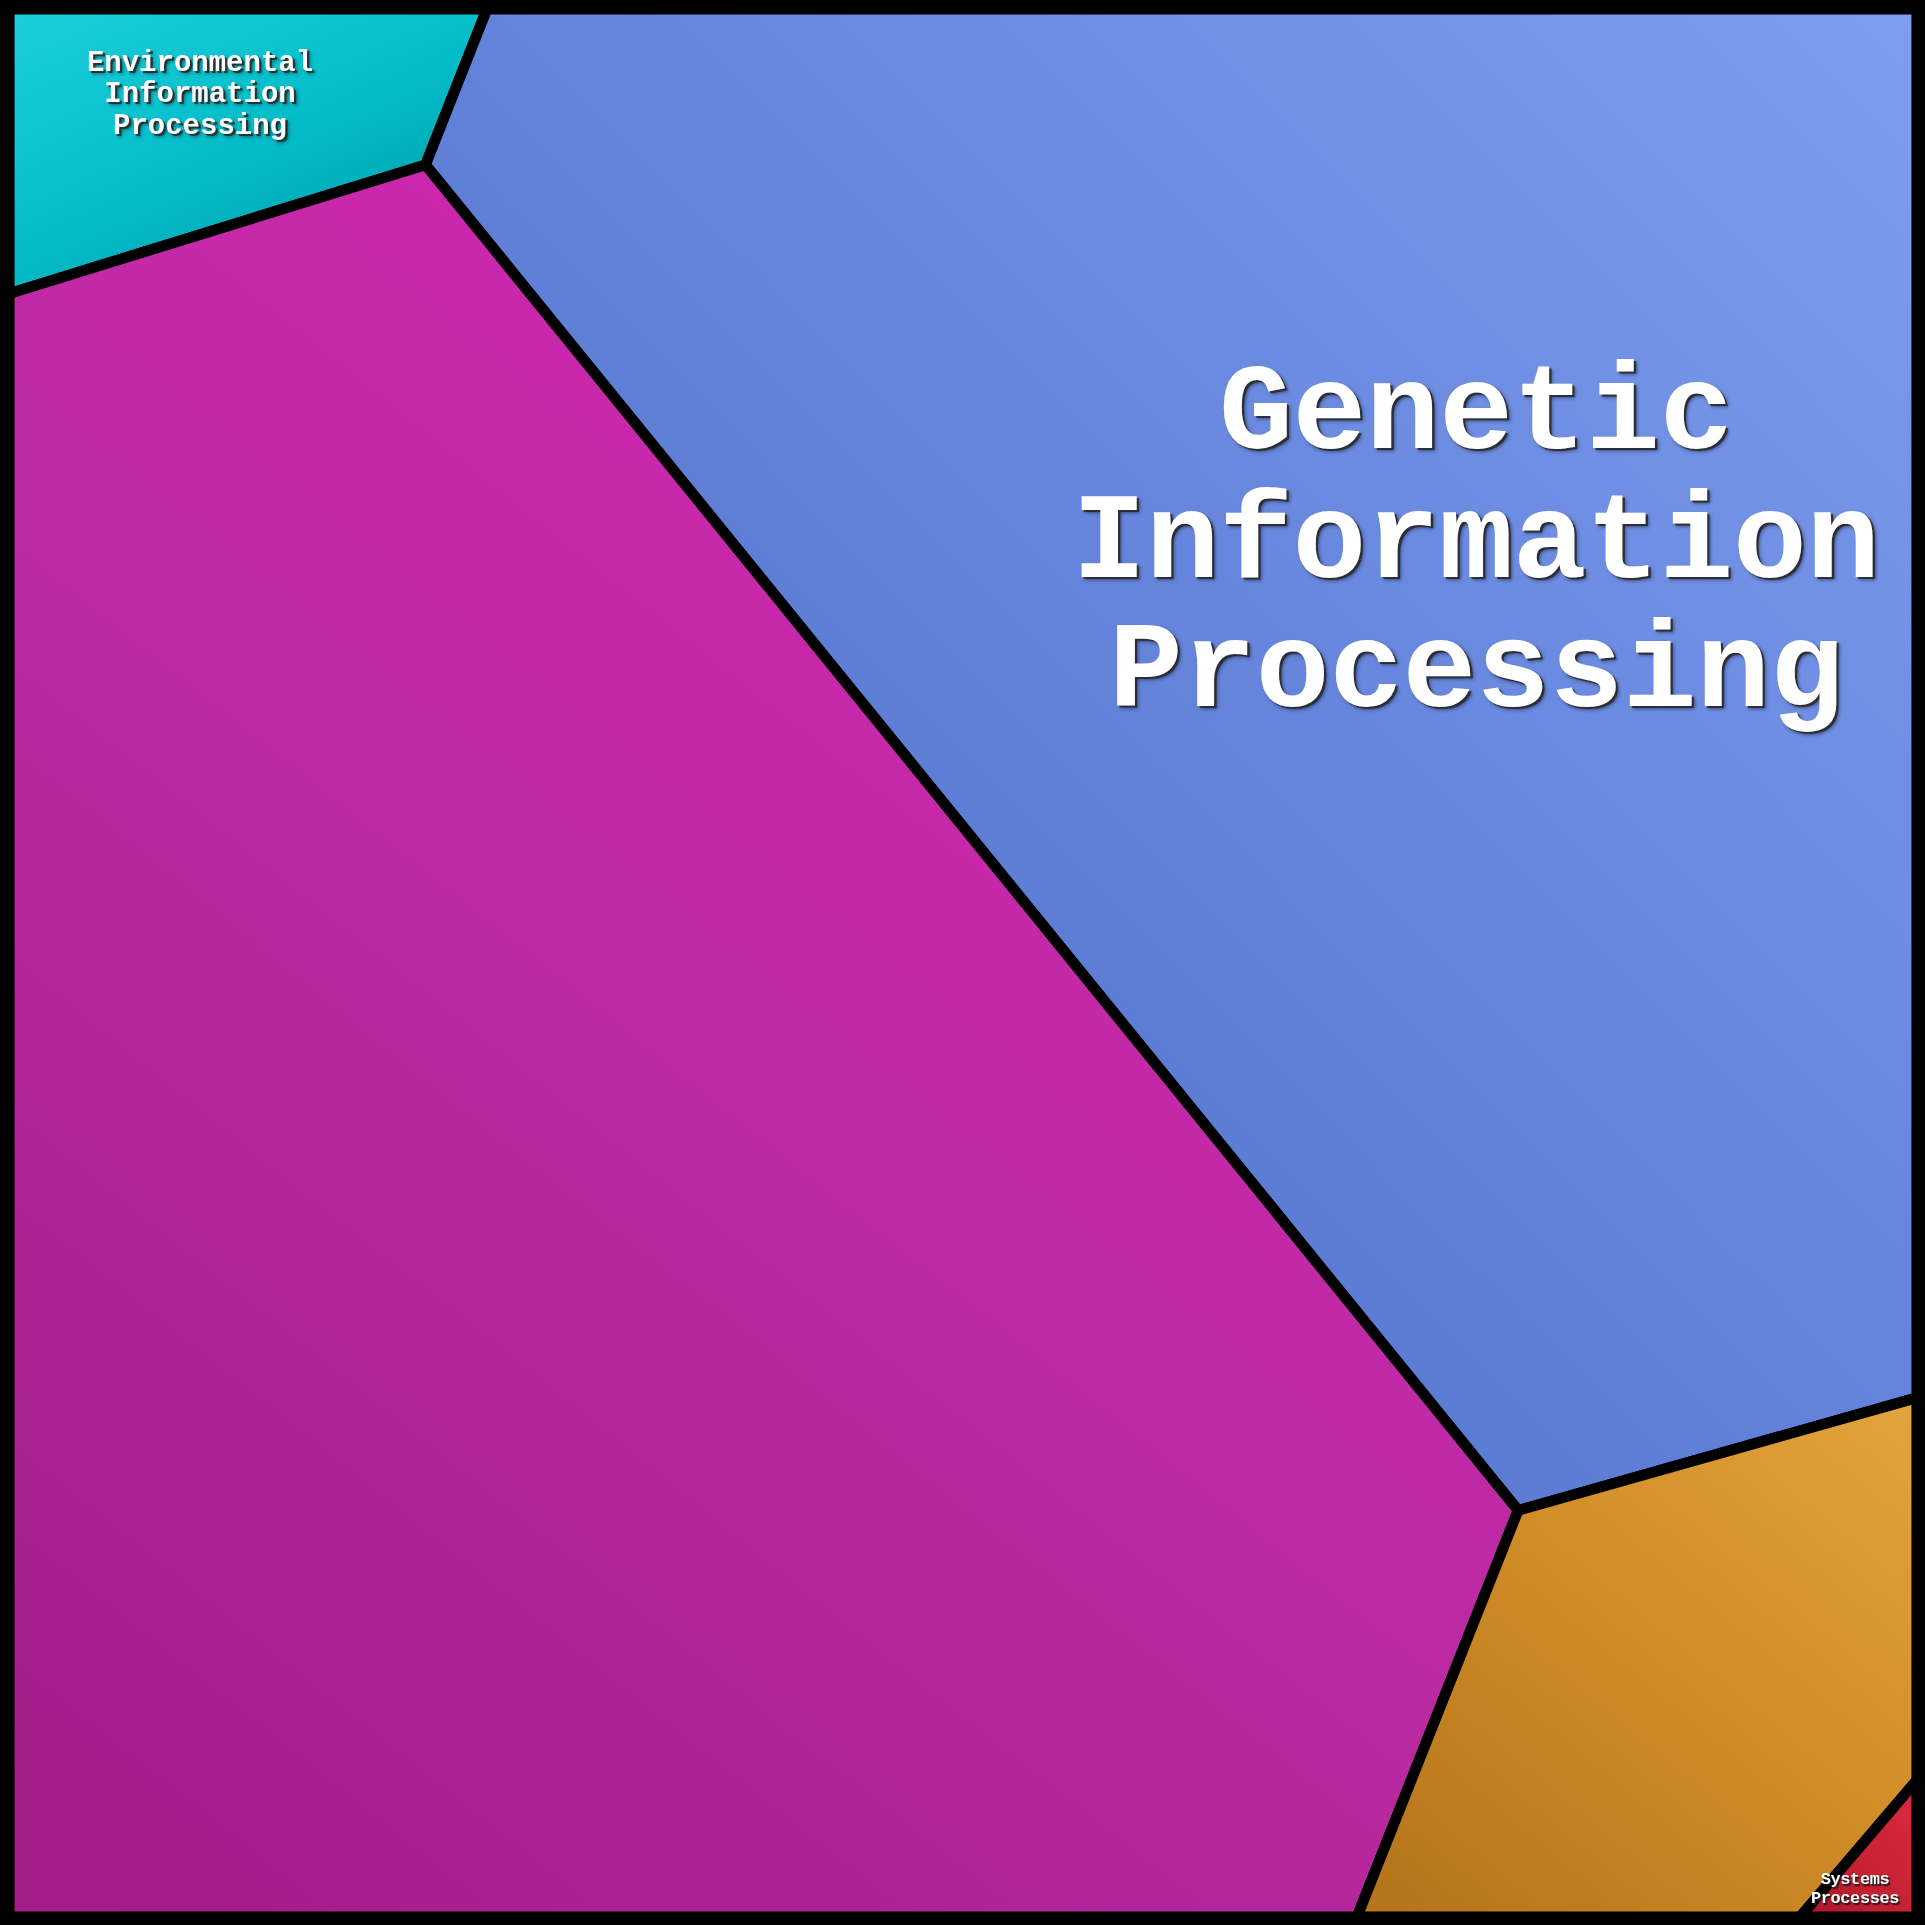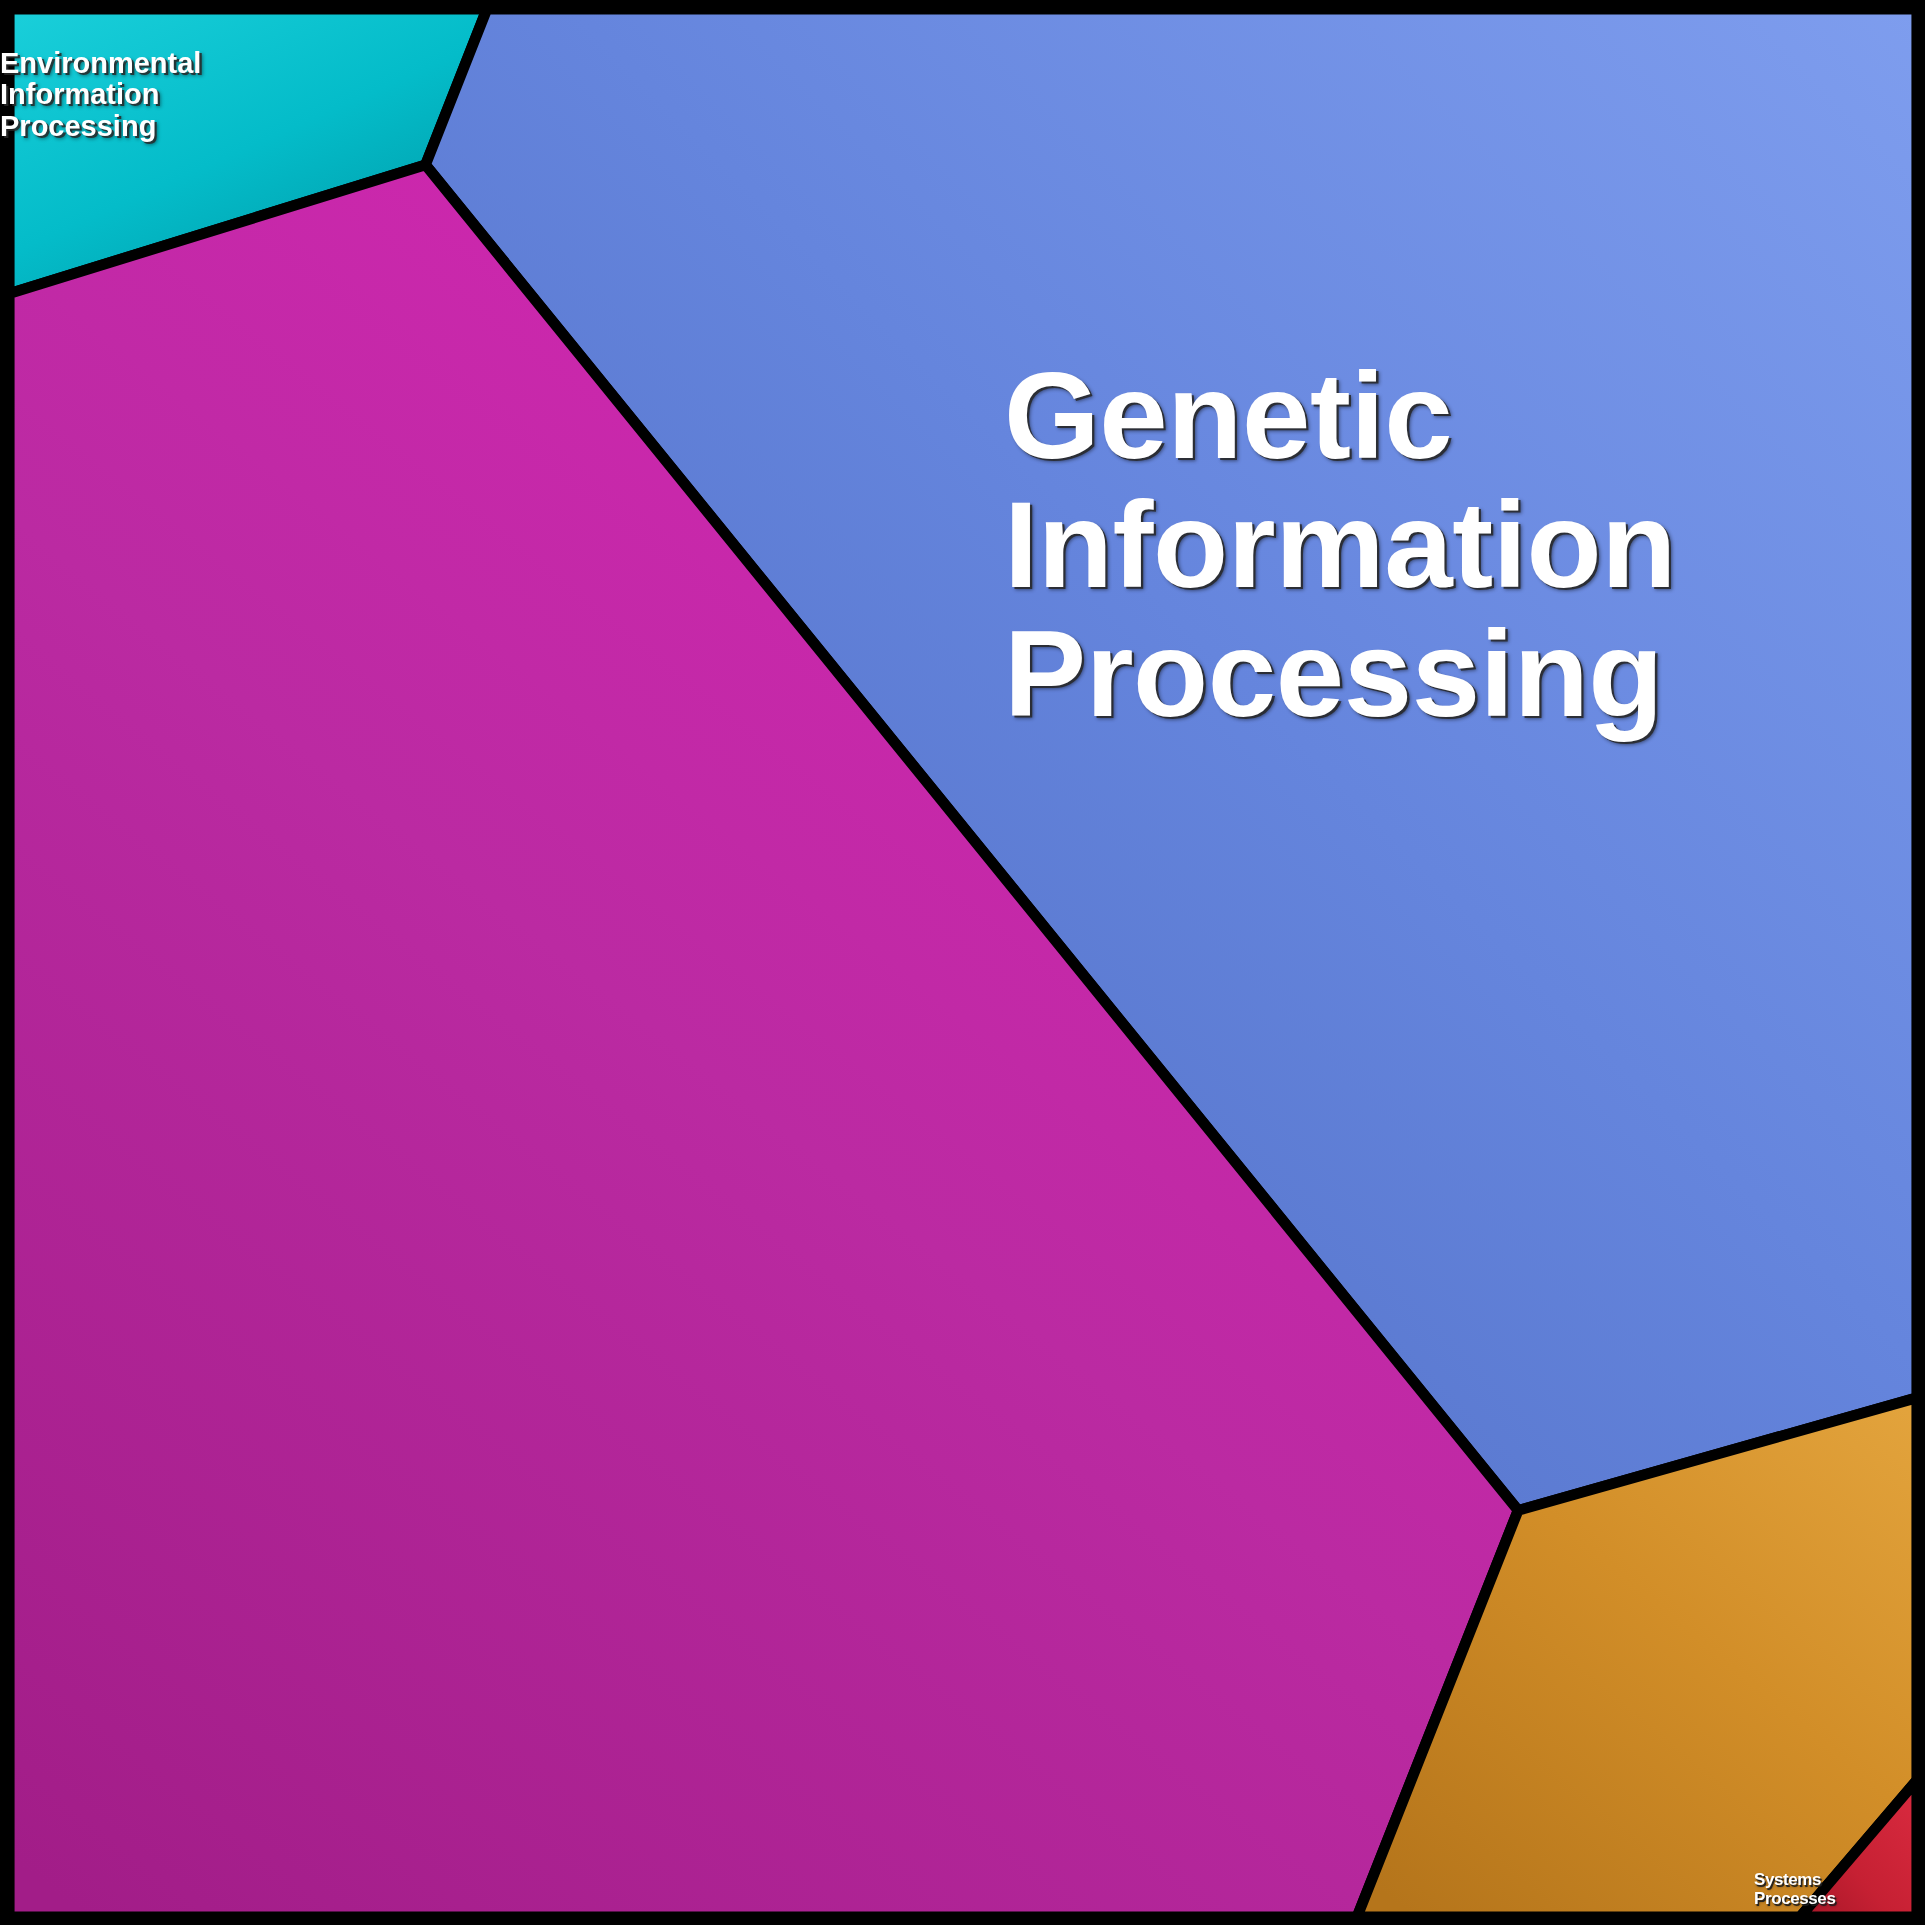--- a/index.html
+++ b/index.html
@@ -44,29 +44,30 @@
     top: 0;
     left: 0;
     width: 1926px;
     height: 1926px;
     pointer-events: none;
   }
 
   .region-label {
     position: absolute;
     color: #ffffff;
-    font-family: Liberation Sans, sans-serif;
+    font-family: Liberation Mono, monospace;
     font-weight: bold;
     line-height: 1.04;
-    text-align: left;
+    text-align: center;
     white-space: pre-line;
     letter-spacing: -0.4px;
     text-shadow:
        2.3px 2.3px 0 rgba(40,40,40,0.85),
        3.1px 3.1px 3.8px rgba(0,0,0,0.45);
+    padding-left: 16px;
   }
 
   
   #label-environmental-information-processing {
     left: 0px;
     top: 48px;
     width: 368px;
     font-size: 29px;
     line-height: 1.08;
     letter-spacing: 0px;

